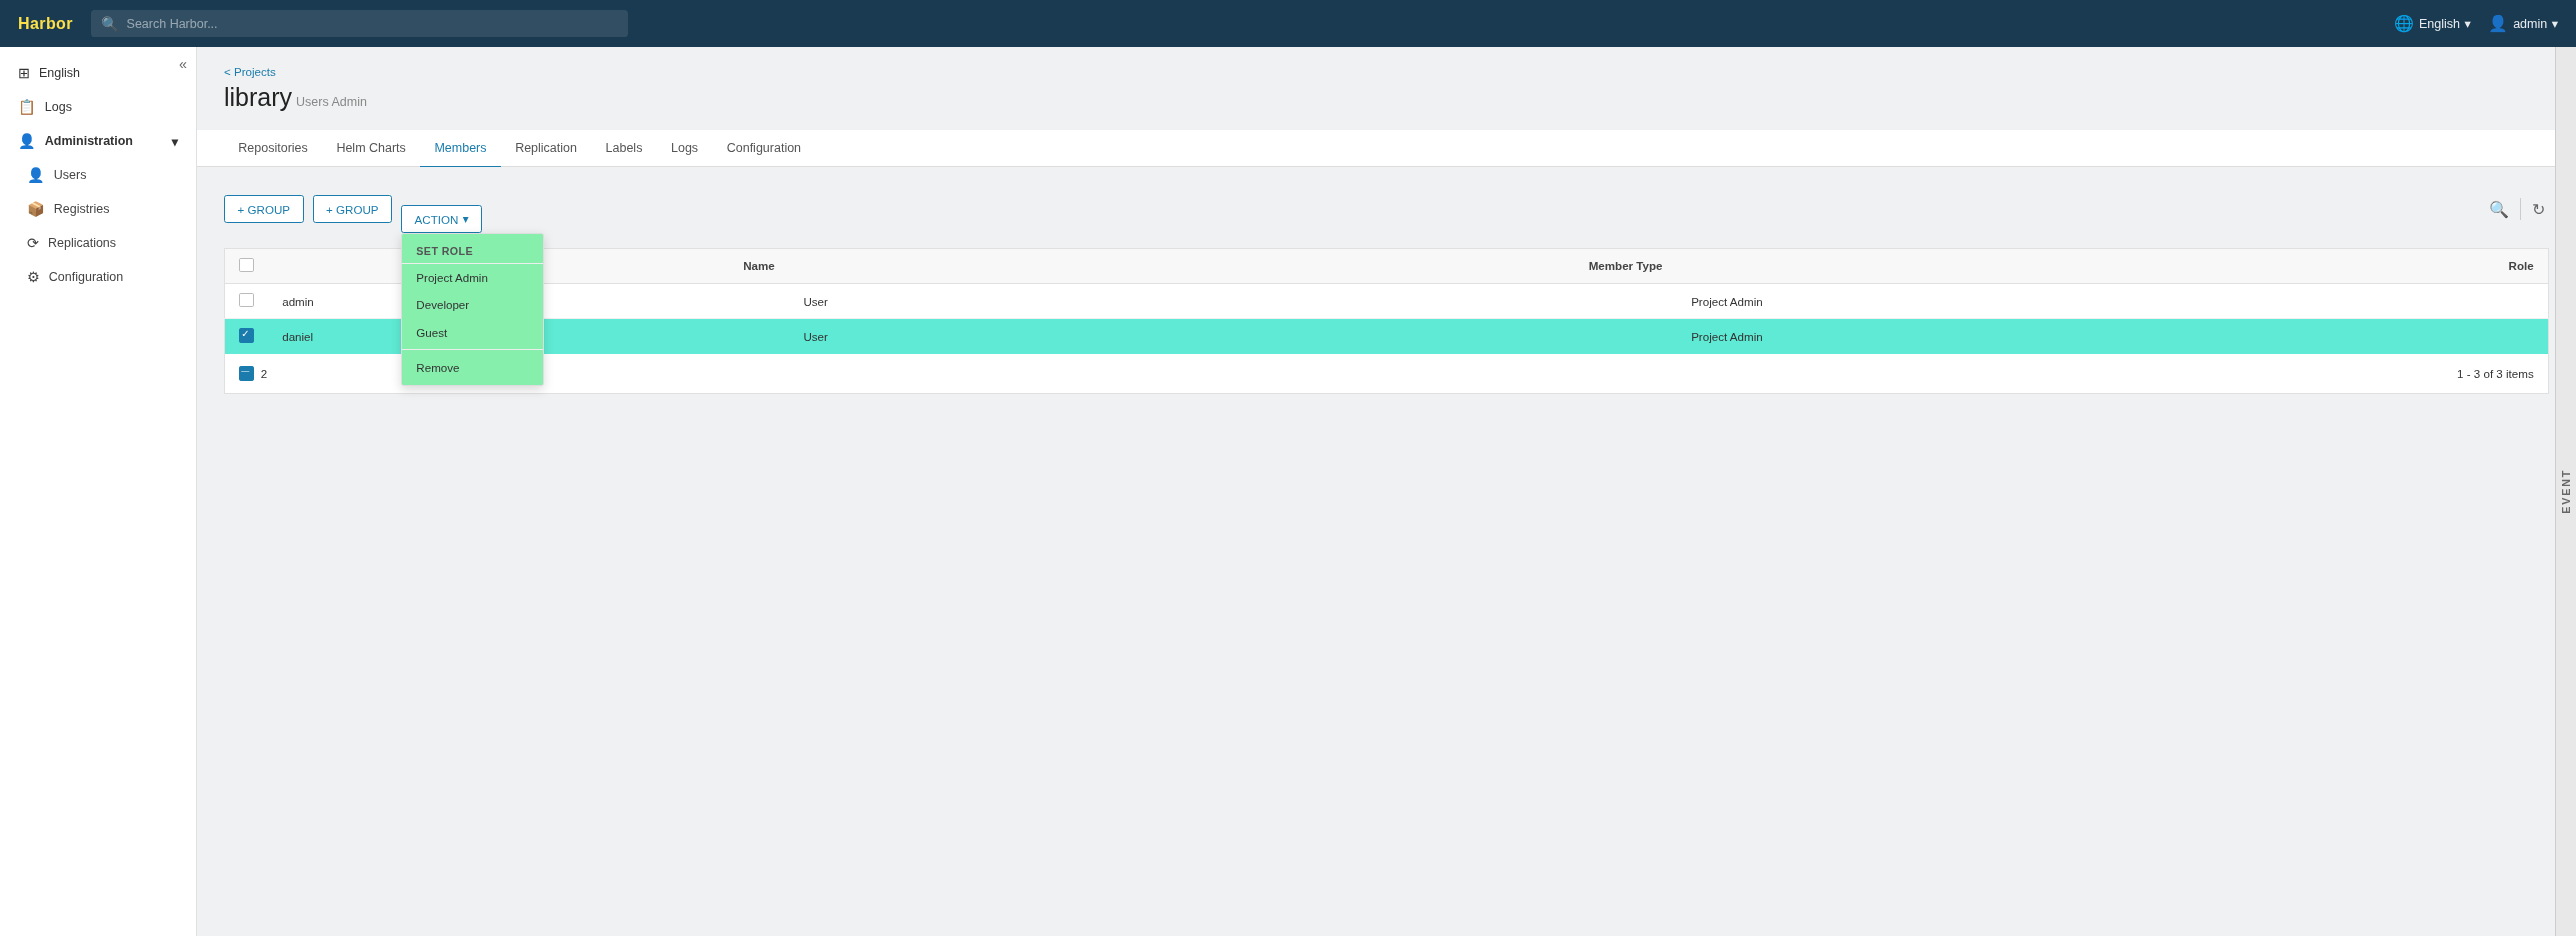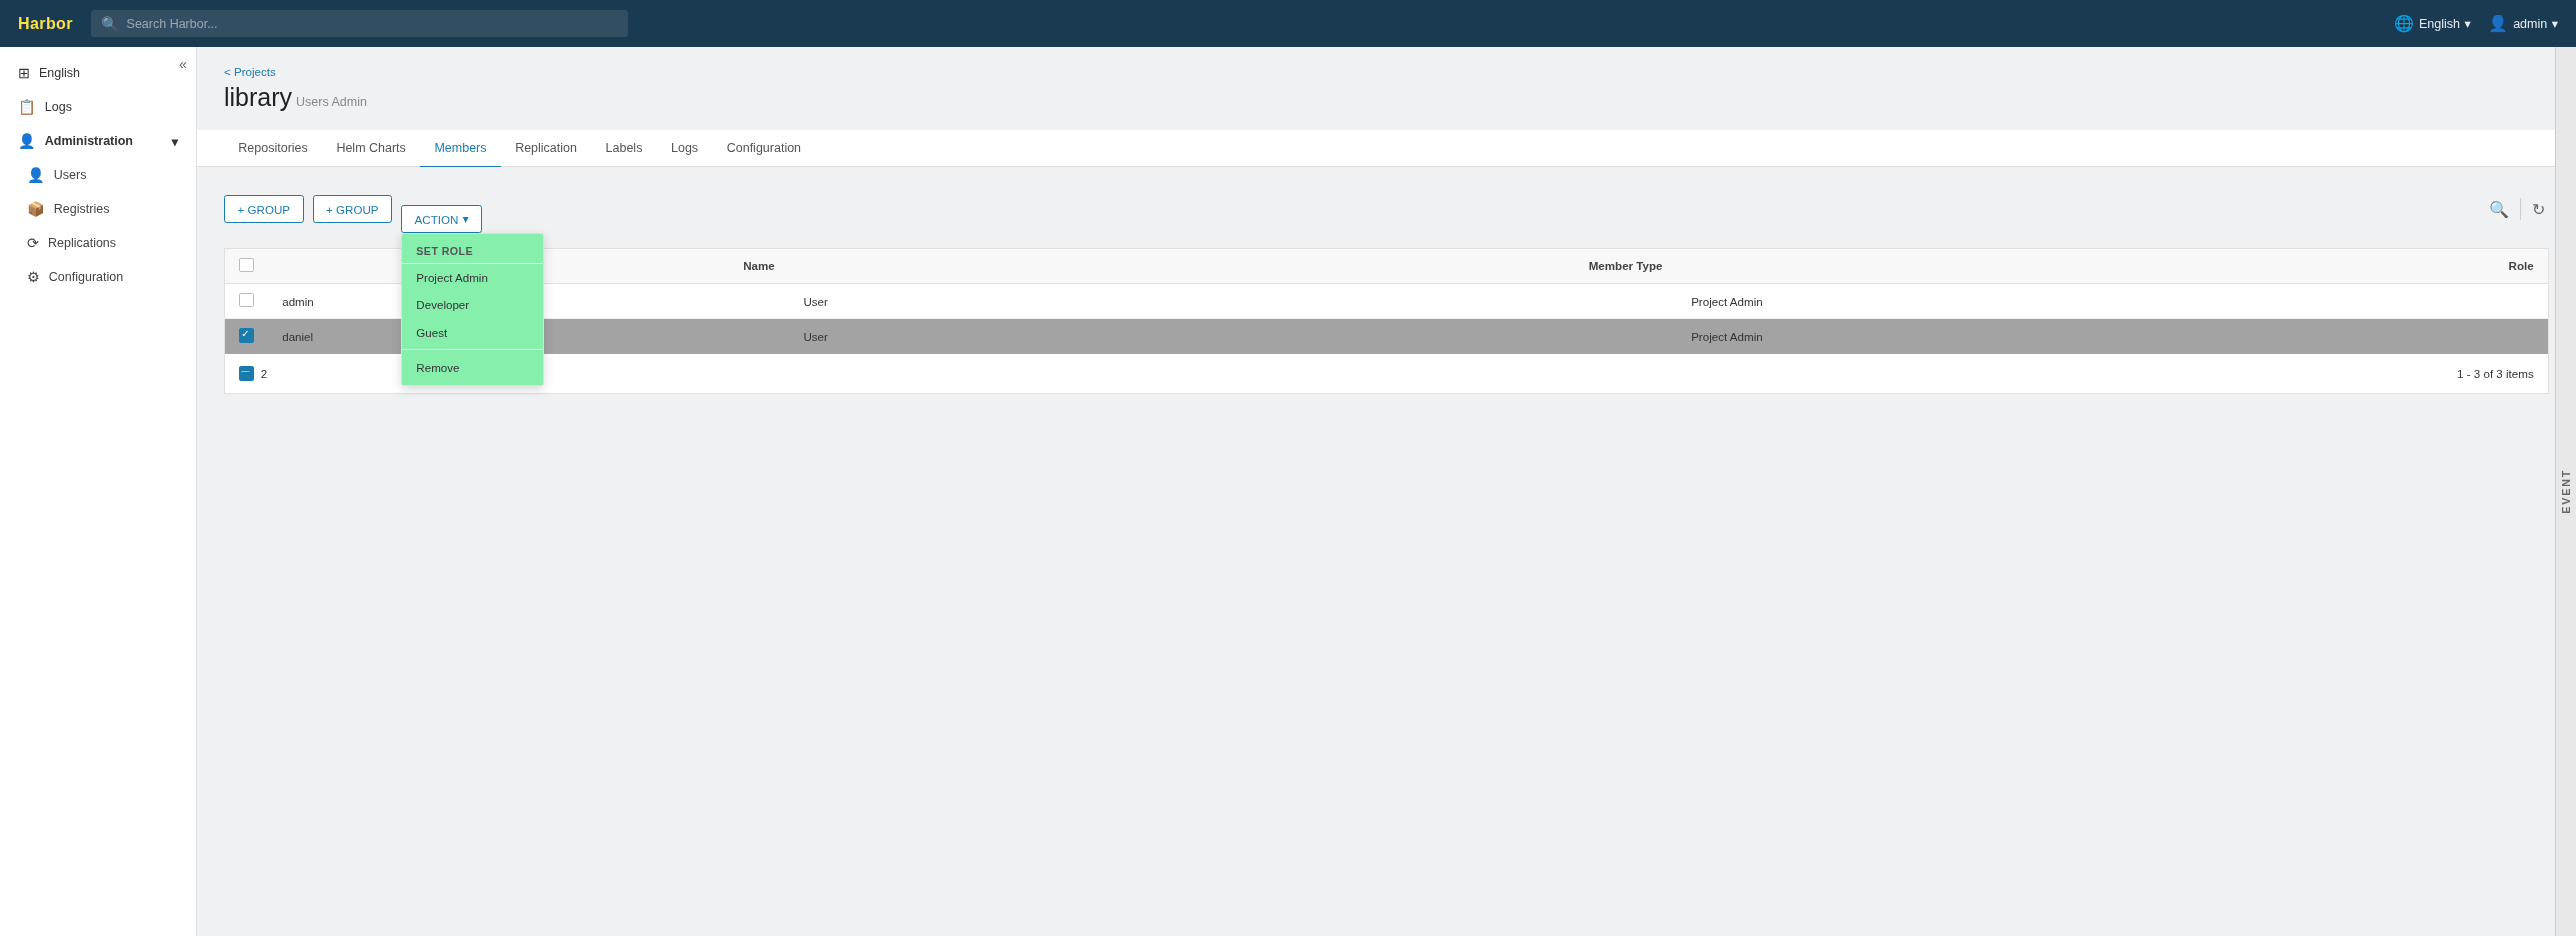--- a/index.html
+++ b/index.html
@@ -287,21 +287,21 @@
       color: #444;
       border-bottom: 0.9px solid #e0e0e0;
     }
     .data-table td {
       padding: 9px 14.3px;
       border-bottom: 0.9px solid #f0f0f0;
       font-size: 11.6px;
       color: #333;
     }
     .data-table tr:last-child td { border-bottom: none; }
-    .data-table tr.selected { background: #a3a3a3; }
+    .data-table tr.selected { background: #5eead4; }
 
     
     .checkbox-cell { width: 36px; text-align: center; }
     .custom-checkbox {
       width: 14.3px;
       height: 14.3px;
       border: 1.8px solid #bbb;
       border-radius: 1.8px;
       display: inline-block;
       background: #fff;

